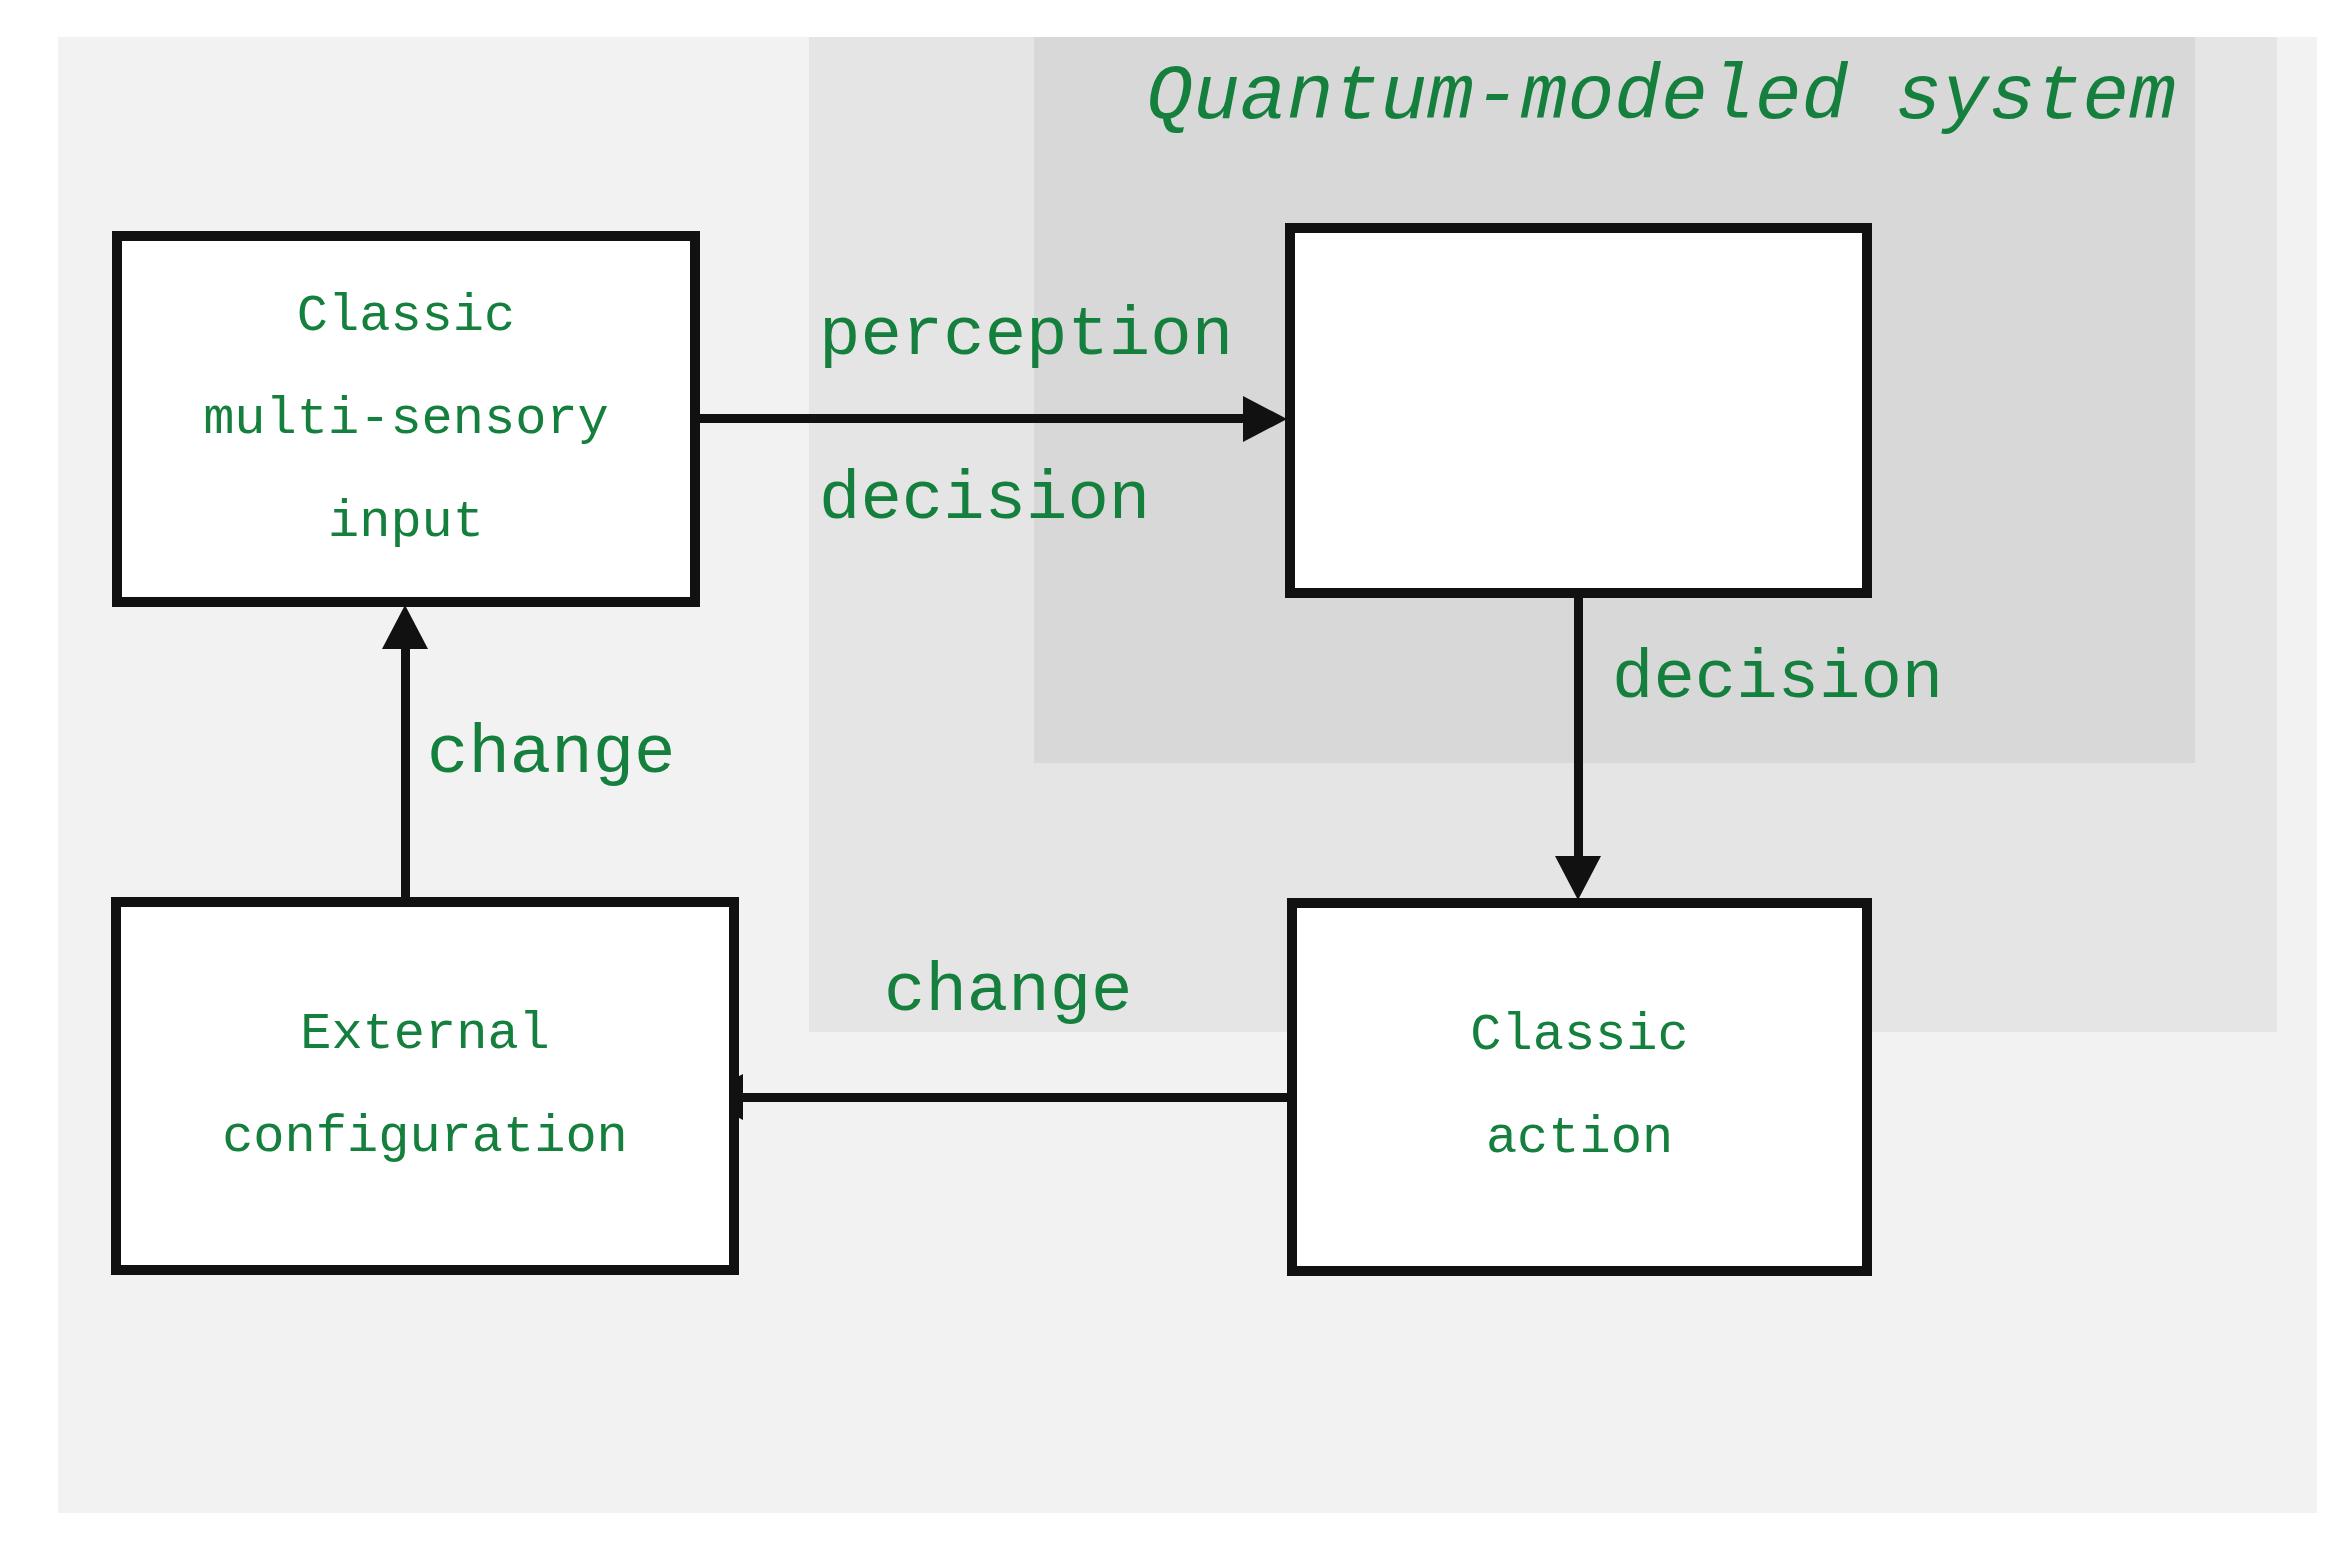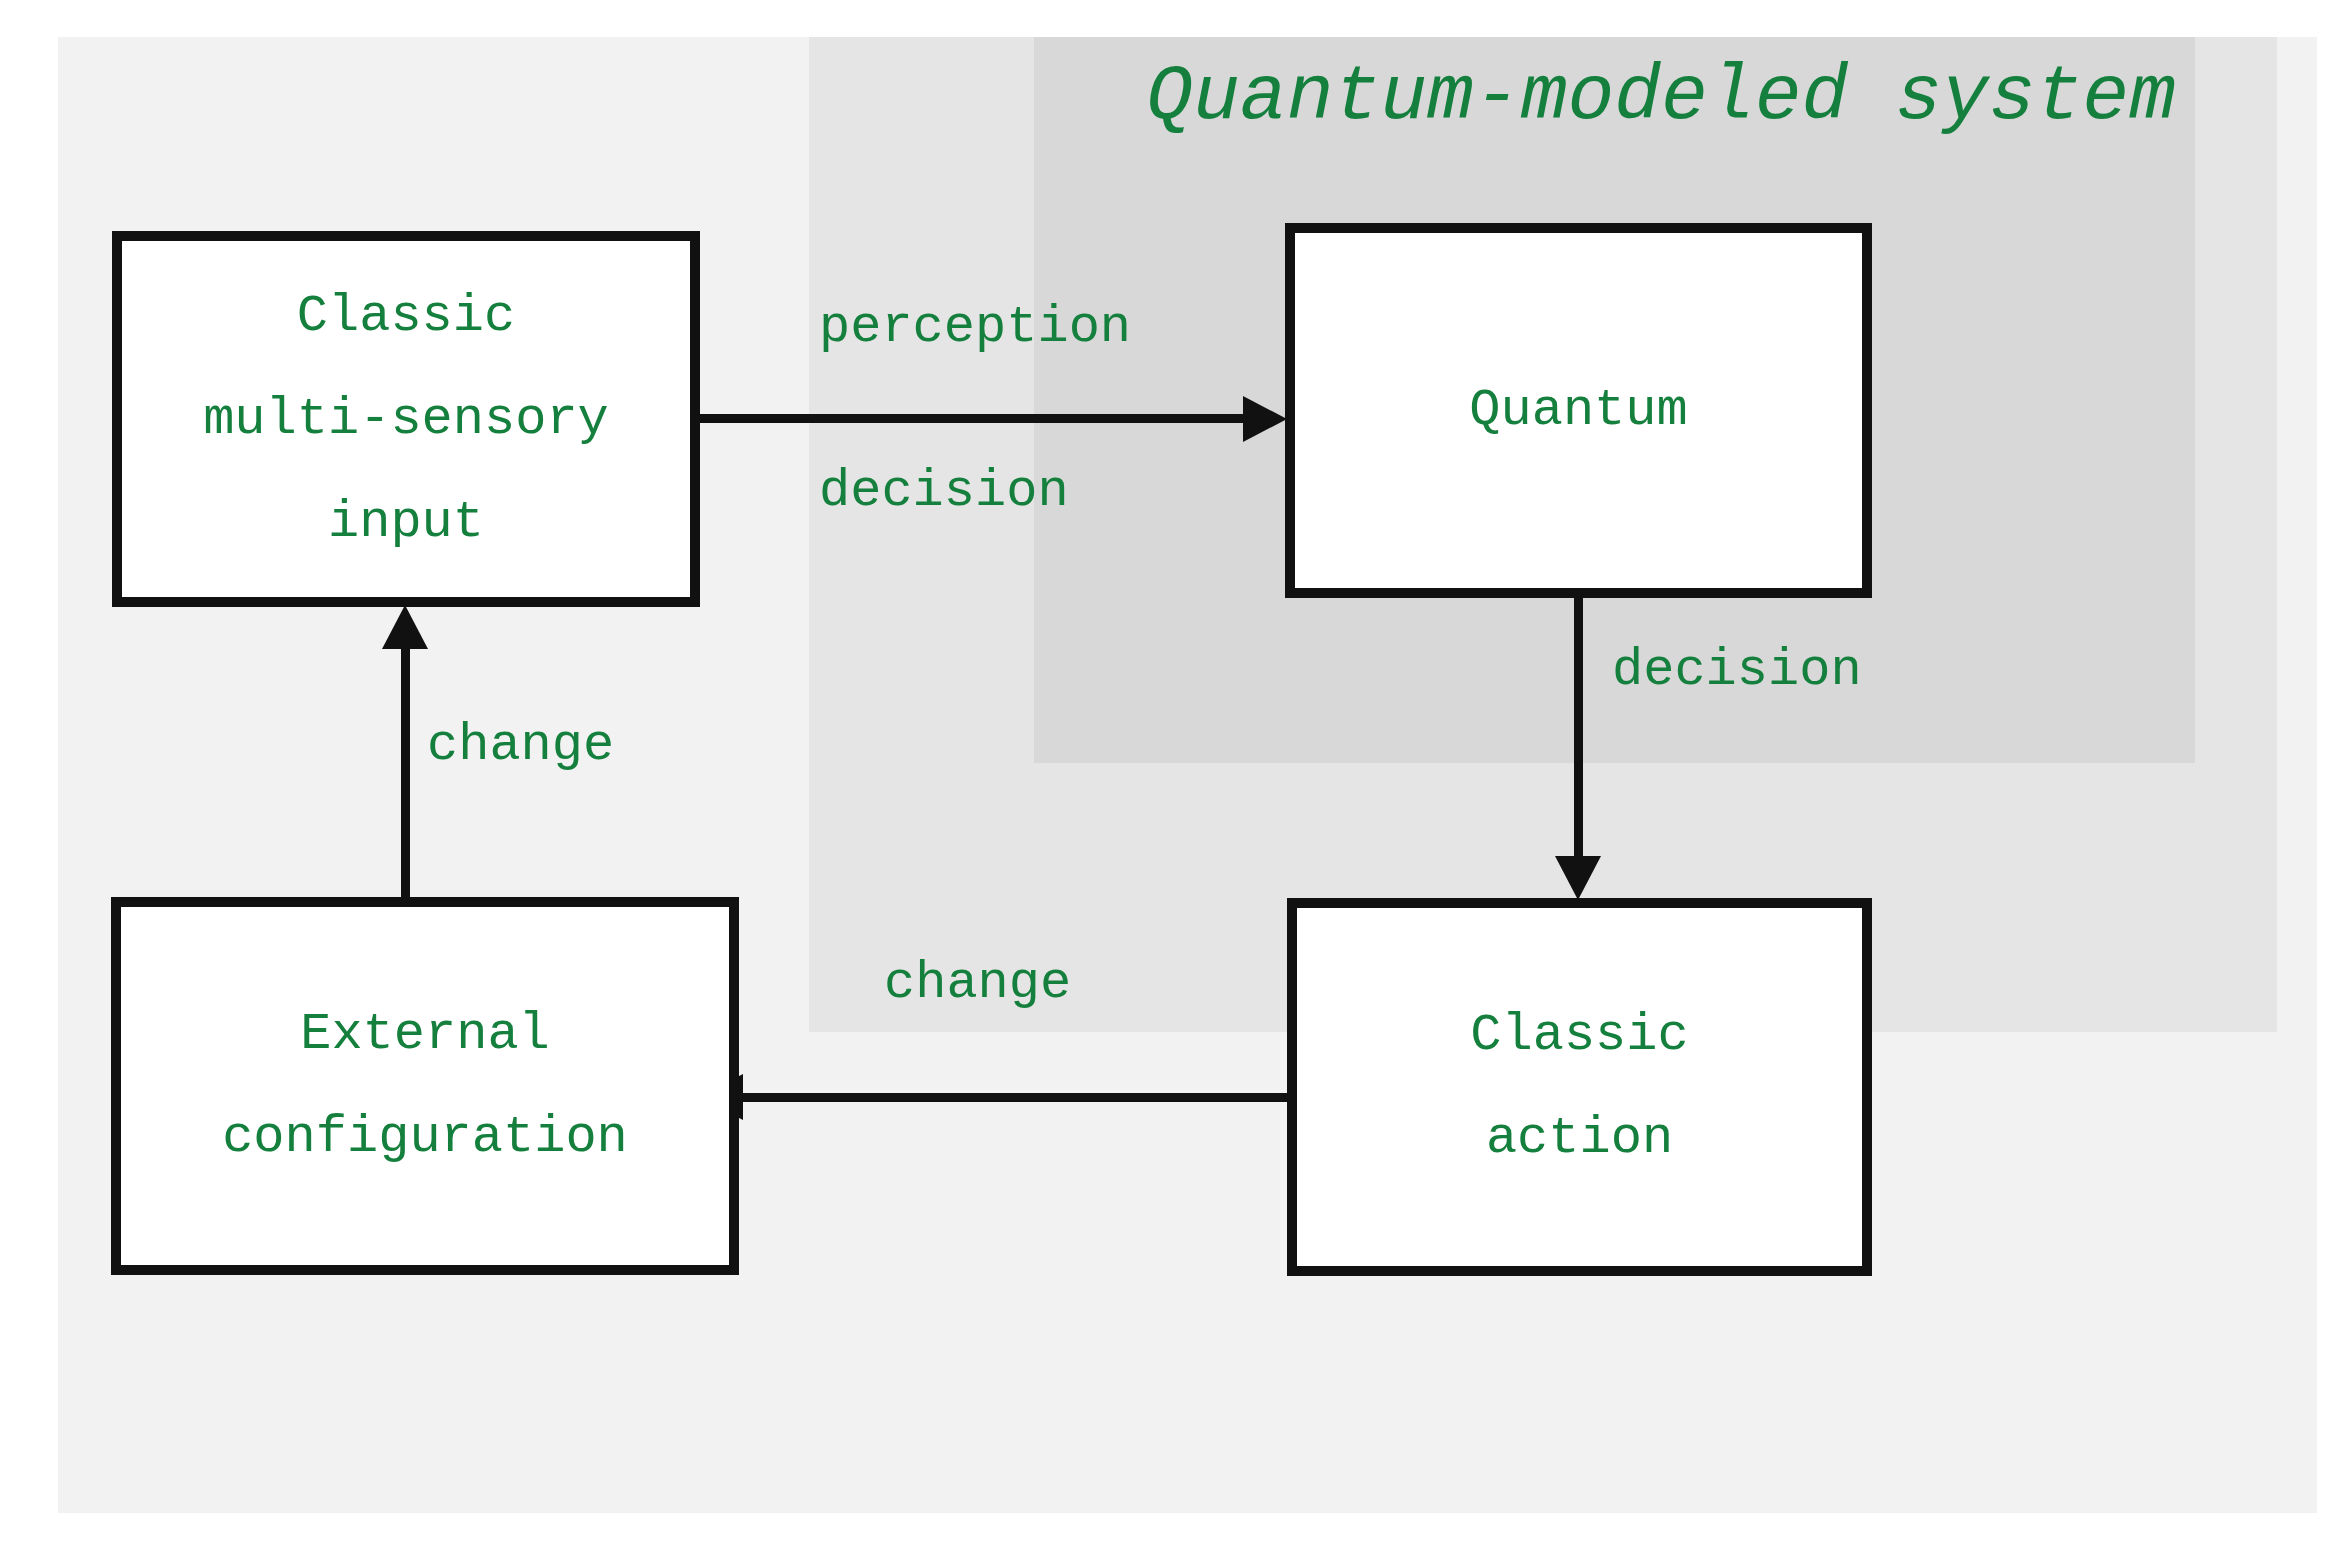--- a/index.html
+++ b/index.html
@@ -27,21 +27,21 @@
     font-size:52px;line-height:103px;
     box-sizing:border-box;
   }
   #box-input {left:103px; top:231px; width:588px; height:376px;}
   #box-think {left:1276px;top:223px; width:587px; height:375px;}
   #box-config{left:102px; top:897px; width:628px; height:378px;}
   #box-action{left:1278px;top:898px; width:585px; height:378px;}
 
   .edge-label{
     position:absolute;
-    font-size:52px;line-height:1;
+    font-size:69px;line-height:1;
     white-space:nowrap;
   }
   .region-title{
     position:absolute;
     font-style:italic;
     font-size:78px;line-height:1;
     white-space:nowrap;
   }
   #lbl-perception{left:810px; top:302px;}
   #lbl-feedback  {left:810px; top:466px;}
@@ -94,21 +94,20 @@
   <div class="edge-label" id="lbl-change-v">change</div>
   <div class="edge-label" id="lbl-change-h">change</div>
 
   <div class="box" id="box-input">
     <div>Classic</div>
     <div>multi-sensory</div>
     <div>input</div>
   </div>
 
   <div class="box" id="box-think">
-    <div>Quantum</div>
   </div>
 
   <div class="box" id="box-config">
     <div>External</div>
     <div>configuration</div>
   </div>
 
   <div class="box" id="box-action">
     <div>Classic</div>
     <div>action</div>

